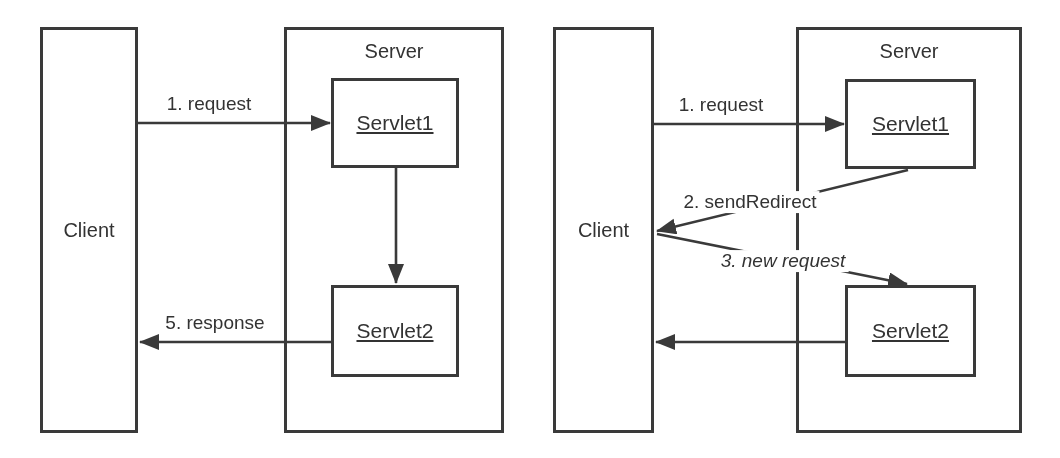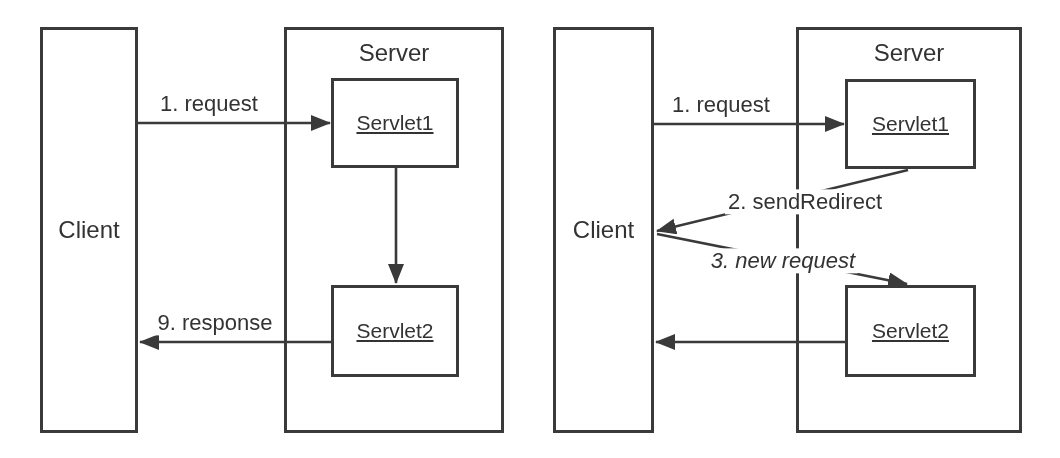--- a/index.html
+++ b/index.html
@@ -24,42 +24,42 @@
     display: flex;
     align-items: center;
     justify-content: center;
     z-index: 1;
   }
   .box.server-box {
     align-items: flex-start;
     padding-top: 9px;
   }
   .big-label {
-    font-size: 24px;
+    font-size: 20px;
     line-height: 1.2;
     white-space: nowrap;
   }
   .servlet-label {
     font-size: 21px;
     line-height: 1.2;
     white-space: nowrap;
     text-decoration: underline;
   }
   svg.overlay {
     position: absolute;
     left: 0;
     top: 0;
     z-index: 5;
     pointer-events: none;
   }
   .arrow-label {
     position: absolute;
     transform: translate(-50%, -50%);
     background: #ffffff;
-    font-size: 22px;
+    font-size: 19px;
     line-height: 1.15;
     white-space: nowrap;
     padding: 0 3px;
     z-index: 6;
   }
 </style>
 </head>
 <body>
 
 <div class="canvas">
@@ -109,19 +109,19 @@
       <line x1="331" y1="342" x2="140" y2="342" marker-end="url(#ah)"></line>
 
       <line x1="654" y1="124" x2="844" y2="124" marker-end="url(#ah)"></line>
       <line x1="908" y1="170" x2="657" y2="231" marker-end="url(#ah)"></line>
       <line x1="657" y1="234" x2="907" y2="284" marker-end="url(#ah)"></line>
       <line x1="845" y1="342" x2="656" y2="342" marker-end="url(#ah)"></line>
     </g>
   </svg>
 
   <div class="arrow-label" style="left:209px; top:104px;">1. request</div>
-  <div class="arrow-label" style="left:215px; top:323px;">9. response</div>
+  <div class="arrow-label" style="left:215px; top:323px;">5. response</div>
 
   <div class="arrow-label" style="left:721px; top:105px;">1. request</div>
-  <div class="arrow-label" style="left:805px; top:202px;text-align:right;">2. sendRedirect</div>
+  <div class="arrow-label" style="left:750px; top:202px;text-align:right;">2. sendRedirect</div>
   <div class="arrow-label" style="left:783px; top:261px;font-style:italic;">3. new request</div>
 
 </div>
 
 </body></html>

